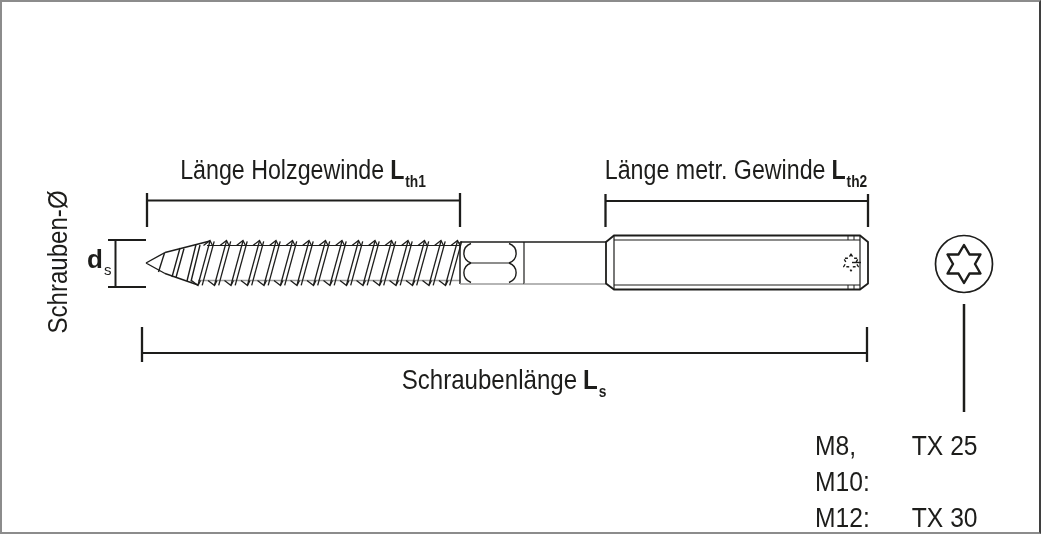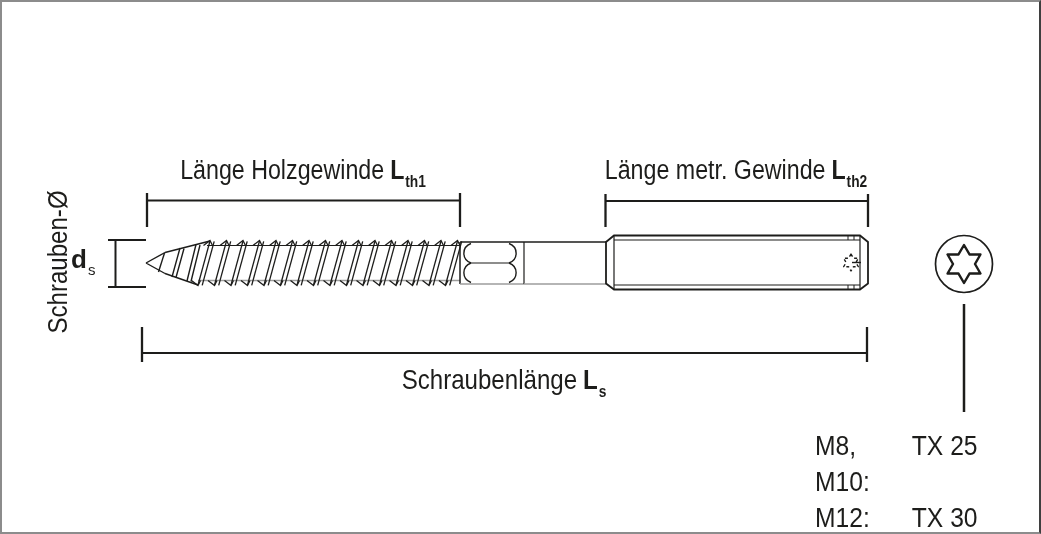--- a/index.html
+++ b/index.html
@@ -13,21 +13,21 @@
   .shade{stroke:#9d9d9c;fill:none;}
   .t{stroke:#1d1d1b;fill:none;stroke-width:1.3;}
   .lbl{position:absolute;white-space:nowrap;font-size:27px;line-height:28px;}
   .dim-label{transform:translateX(-50%) scaleX(.86);}
   .sym{font-weight:700;margin-left:7px;}
   sub.s{font-size:16px;font-weight:700;vertical-align:-8px;line-height:0;margin-left:1px;}
   .vertical-label{
     left:56px;top:260px;font-size:28px;
     transform:translate(-50%,-50%) rotate(-90deg) scaleX(.86);
   }
-  .ds-label{left:69px;top:243px;font-size:26px;font-weight:700;}
+  .ds-label{left:85px;top:243px;font-size:26px;font-weight:700;}
   .ds-label sub.s{font-size:15px;font-weight:400;vertical-align:-7px;}
   .note{
     position:absolute;left:813px;top:426px;font-size:28px;line-height:36px;
     transform:scaleX(.88);transform-origin:0 0;
   }
   .note-row{display:flex;}
   .note-size{display:inline-block;width:110px;}
 </style>
 </head>
 <body>

